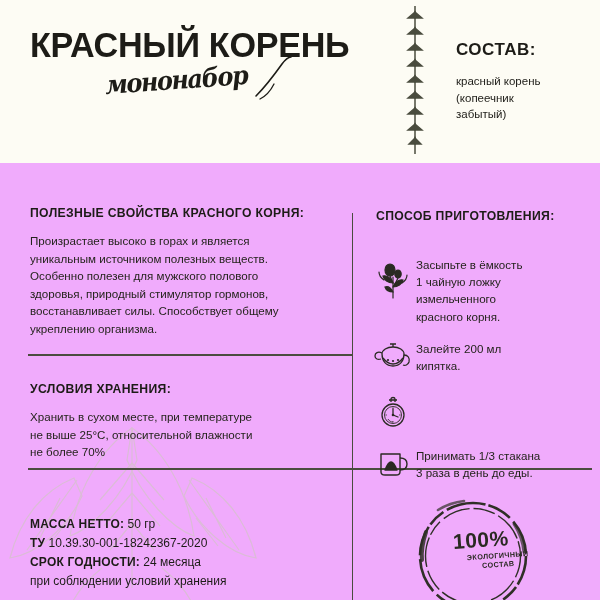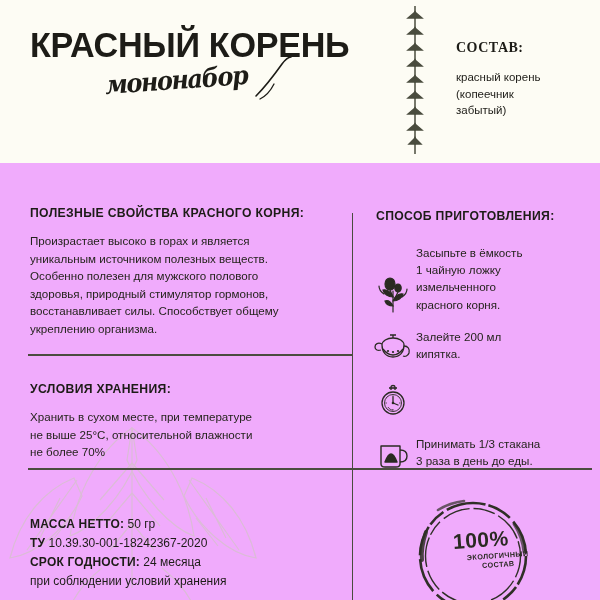--- a/index.html
+++ b/index.html
@@ -47,22 +47,22 @@
   }
   .script-flourish {
     position: absolute; left: 222px; top: 28px;
     width: 42px; height: 44px;
   }
 
   .vine { position: absolute; left: 404px; top: 4px; }
 
   .sostav-block { position: absolute; left: 456px; top: 40px; width: 135px; }
   .sostav-title {
-    font-size: 14px; font-weight: bold; color: #1d1c17;
-    letter-spacing: 0.5px; margin-bottom: 13px; font-family: Liberation Serif, serif;
+    font-size: 17px; font-weight: bold; color: #1d1c17;
+    letter-spacing: 0.5px; margin-bottom: 13px;
   }
   .sostav-body {
     font-size: 11.5px; color: #1d1c17; line-height: 16.5px;
   }
 
   
   .body-area { position: absolute; left: 0; top: 163px; width: 600px; height: 437px; border-radius: 28px; }
 
   .watermark { position: absolute; left: -18px; top: 255px; opacity: 0.5; }
 
@@ -95,22 +95,23 @@
   .netto-line {
     font-size: 12px; color: #1d1c17; line-height: 19px; white-space: nowrap;
   }
   .netto-line b { font-weight: bold; letter-spacing: 0.2px; }
 
   
   .rcol { position: absolute; left: 376px; width: 215px; }
   .rhead { top: 46px; }
   .steps { position: absolute; left: 370px; top: 80px; width: 225px; }
   .step {
-    display: flex; align-items: flex-end;
+    display: flex; align-items: flex-start;
     margin-bottom: 14px;
+    margin-top: 12px;
   }
   .step-icon {
     width: 46px; flex: 0 0 46px;
     display: flex; align-items: flex-start; justify-content: center;
     padding-top: 2px;
   }
   .step-text {
     font-size: 11.6px; color: #25241d; line-height: 17.2px;
     padding-top: 1px;
   }

